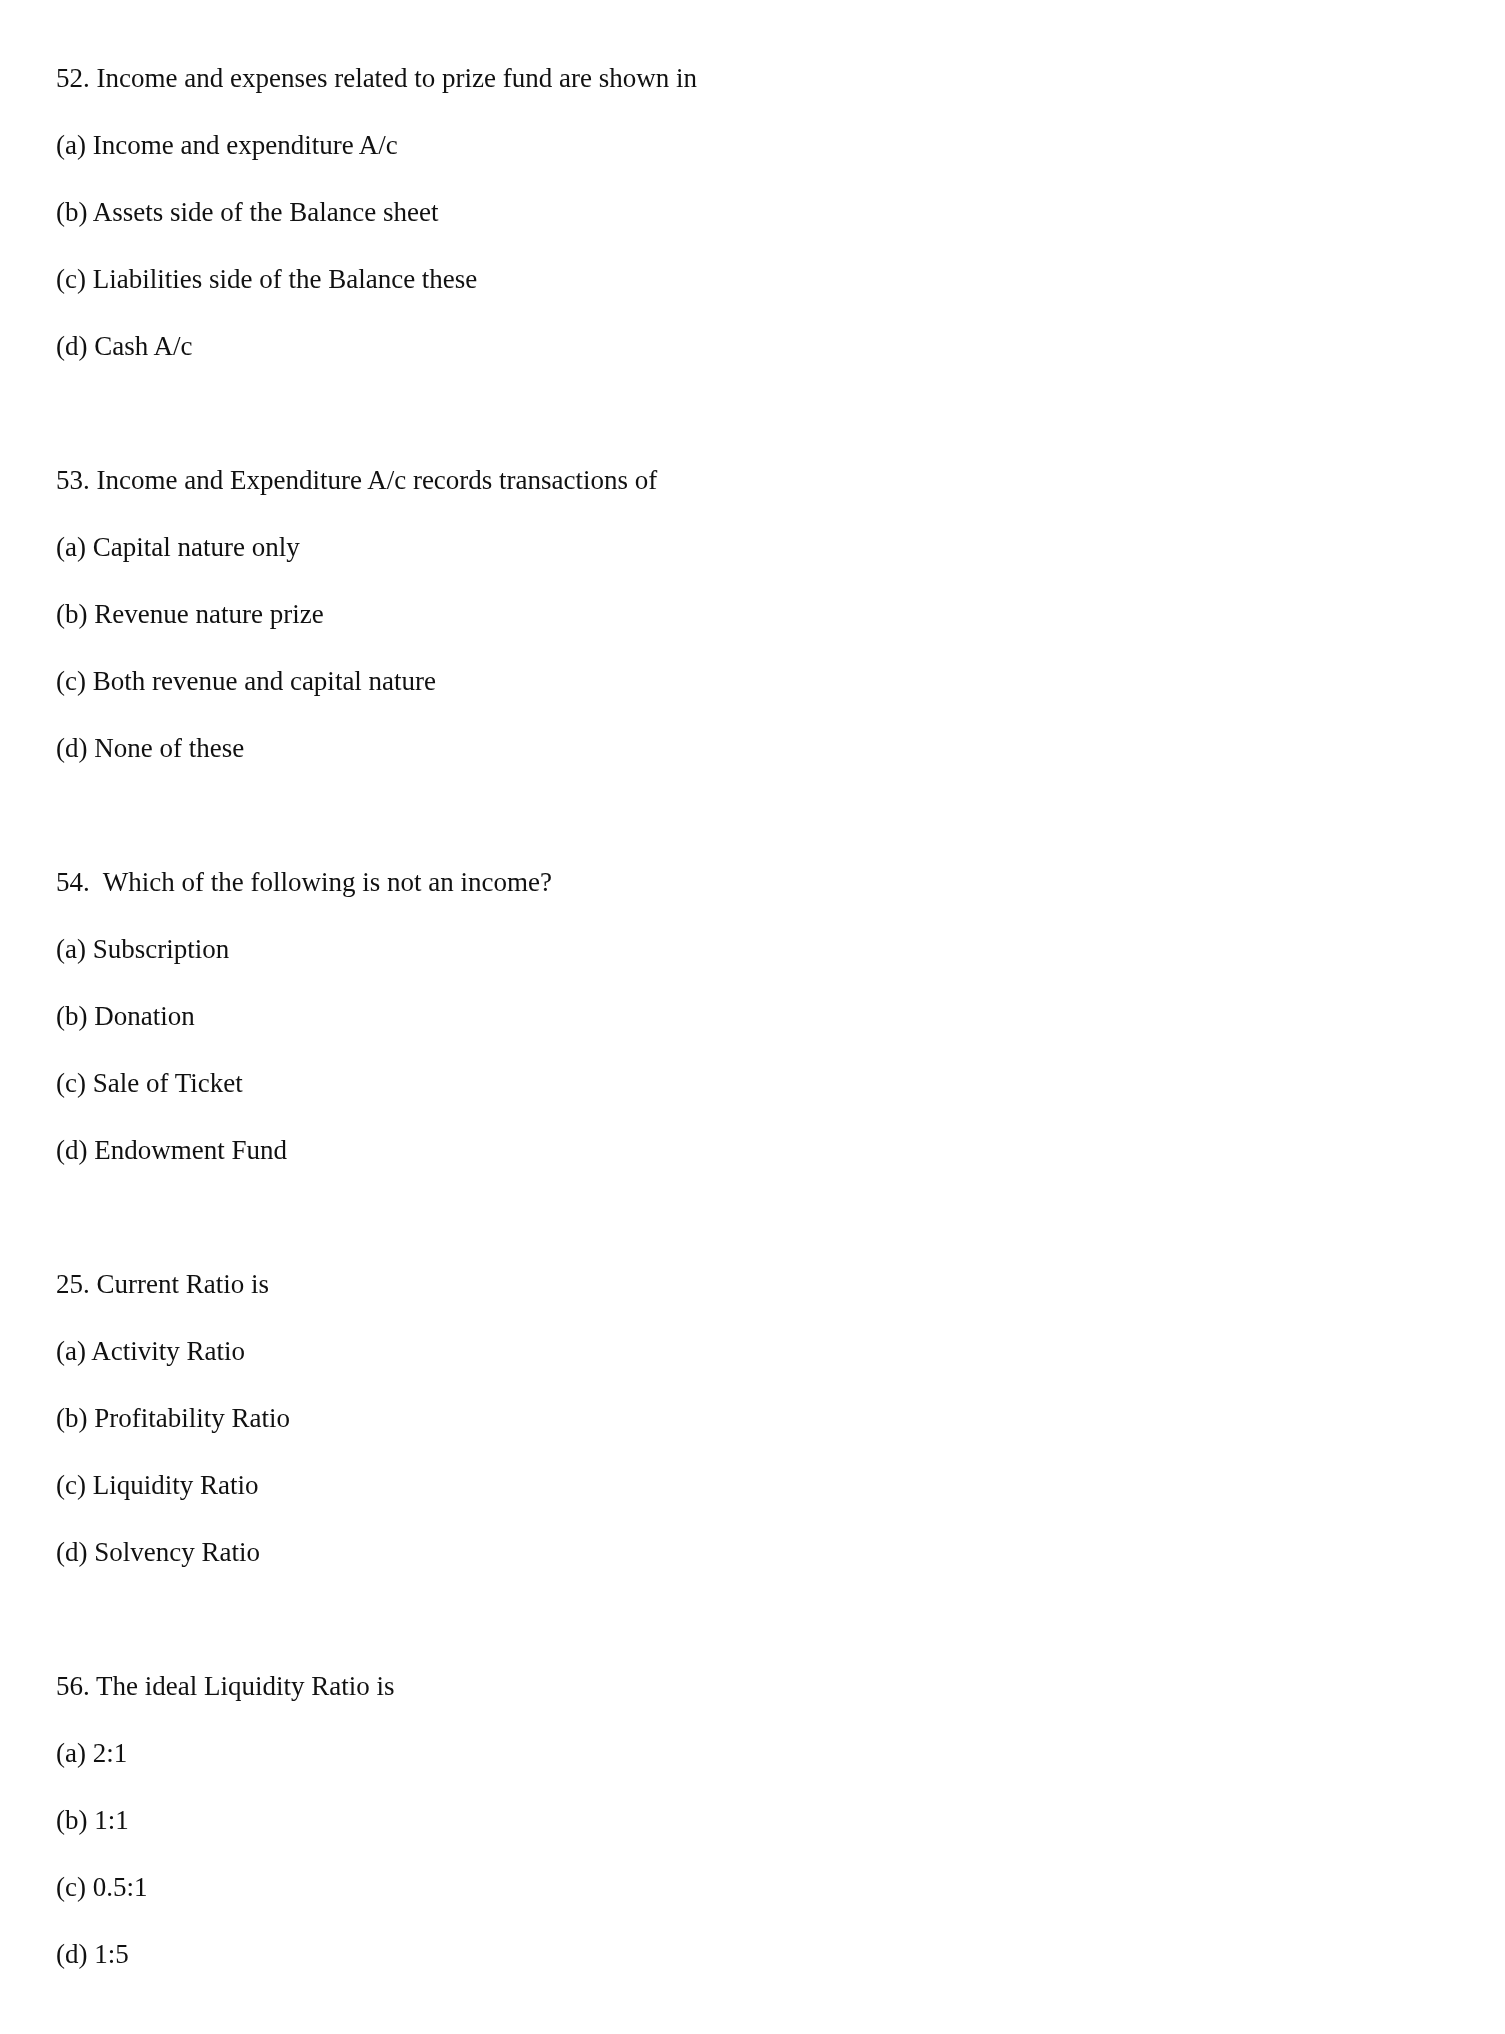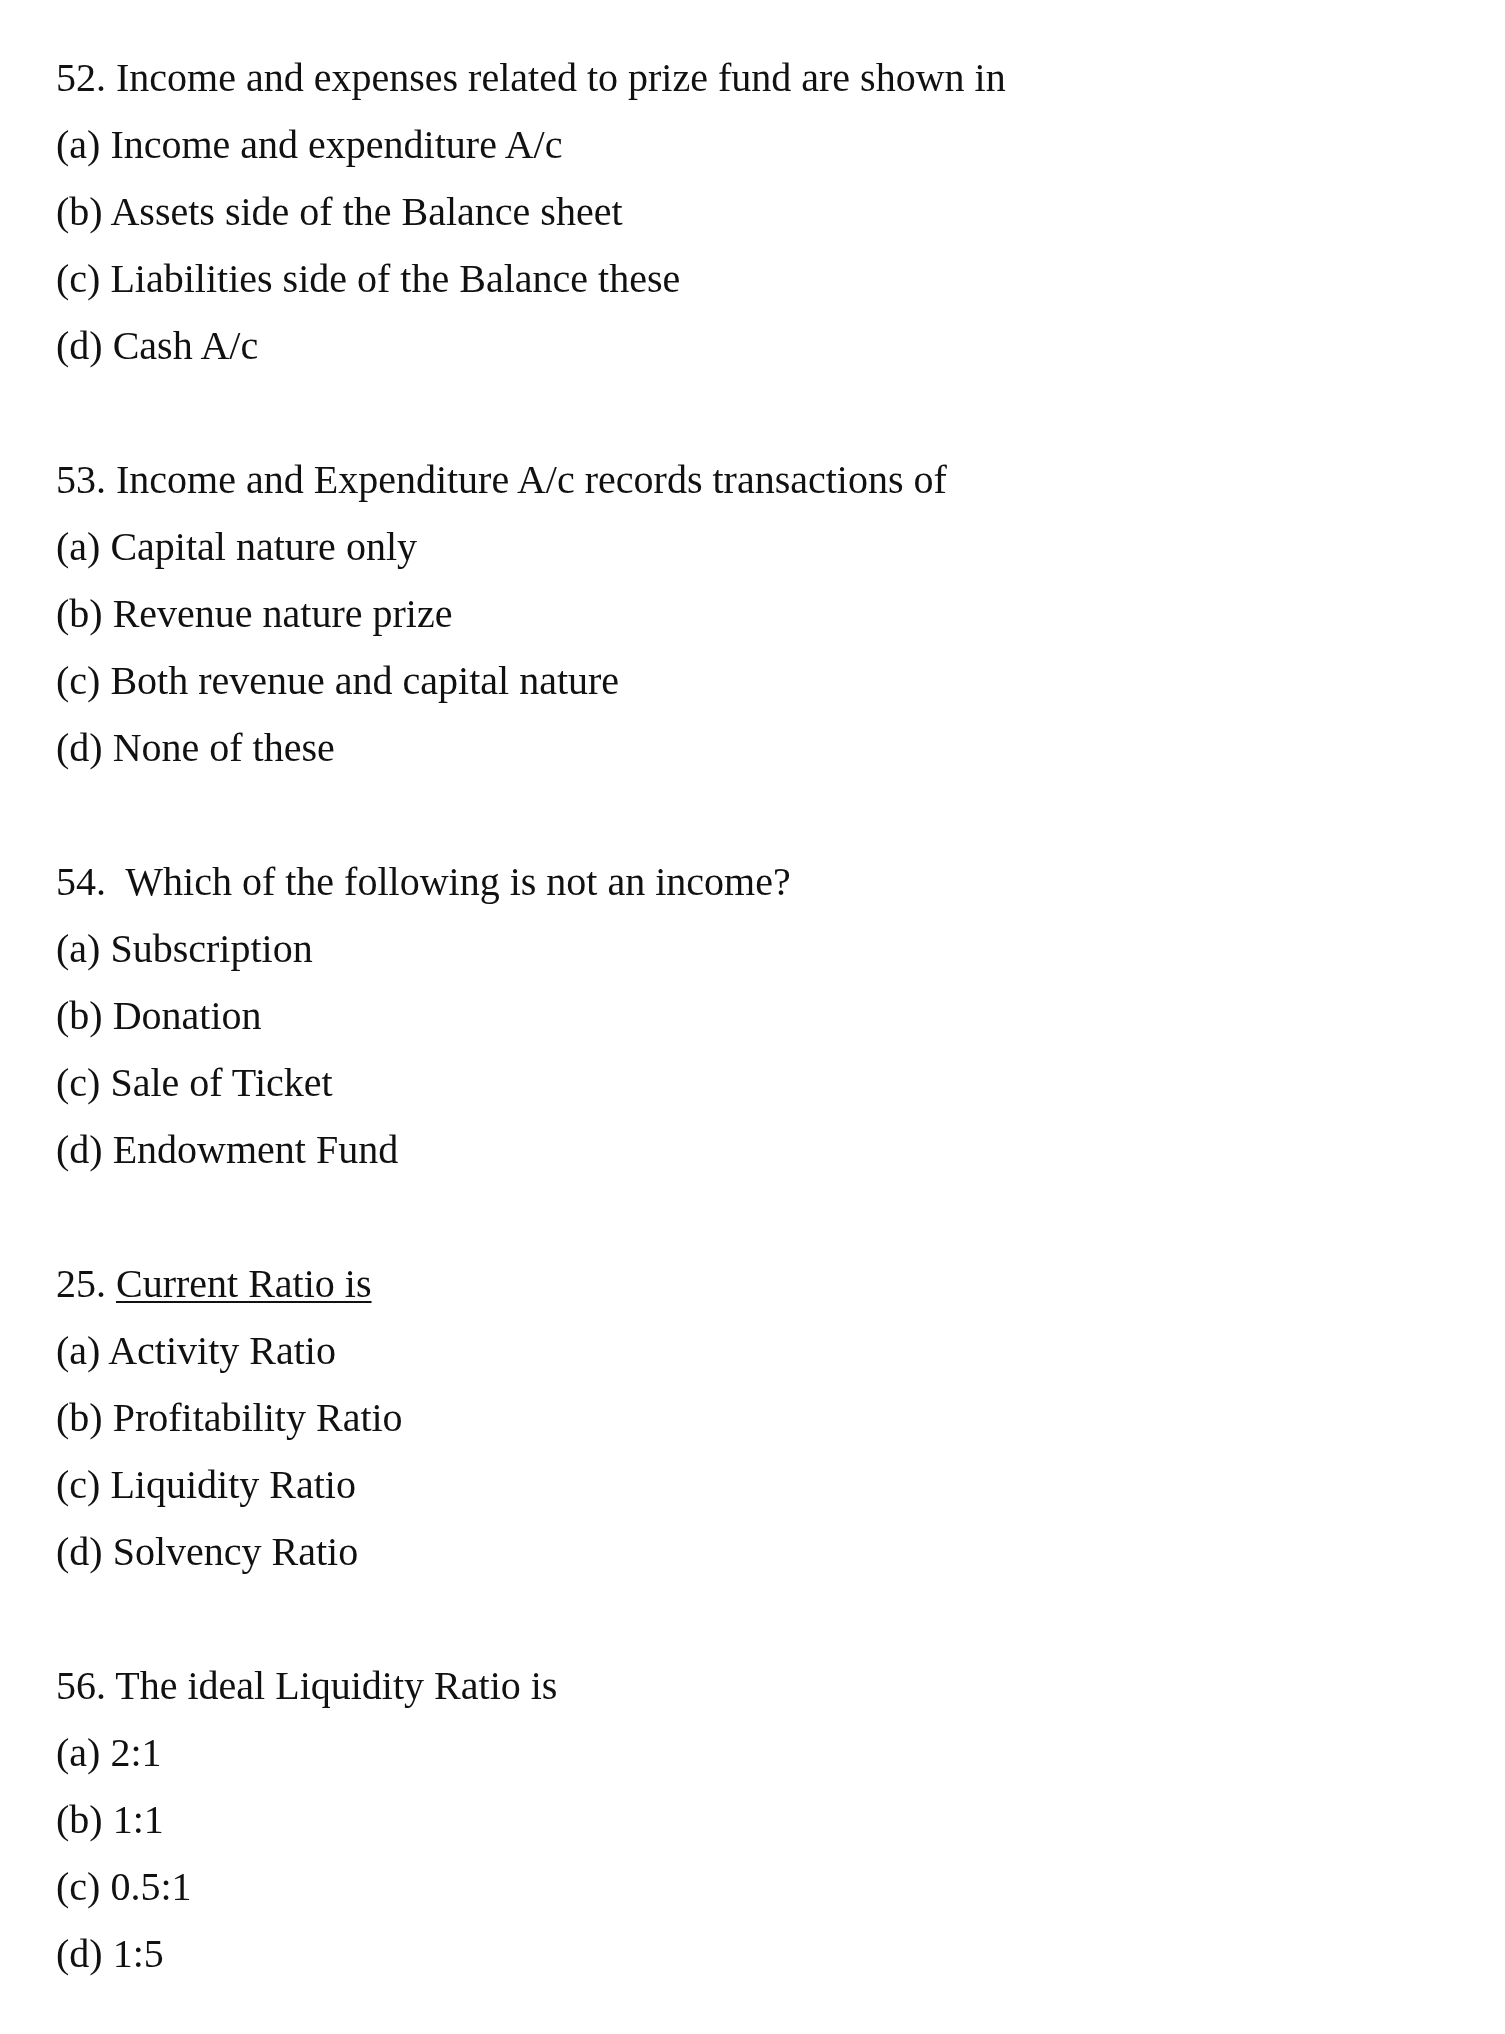--- a/index.html
+++ b/index.html
@@ -18,26 +18,25 @@
     .page {
       position: absolute;
       left: 56px;
       top: 0;
       width: 1400px;
     }
     .line {
       position: absolute;
       left: 0;
       white-space: pre;
-      font-size: 40px;
+      font-size: 27px;
       line-height: 38px;
       height: 38px;
     }
     .u {
-      text-decoration: underline;
       text-decoration-thickness: 2px;
       text-underline-offset: 4px;
     }
   </style>
 </head>
 <body>
 
 <div class="page">
 
   <div class="line" style="top:59px"><span>52.</span><span> </span><span>Income and expenses related to prize fund are shown in</span></div>

